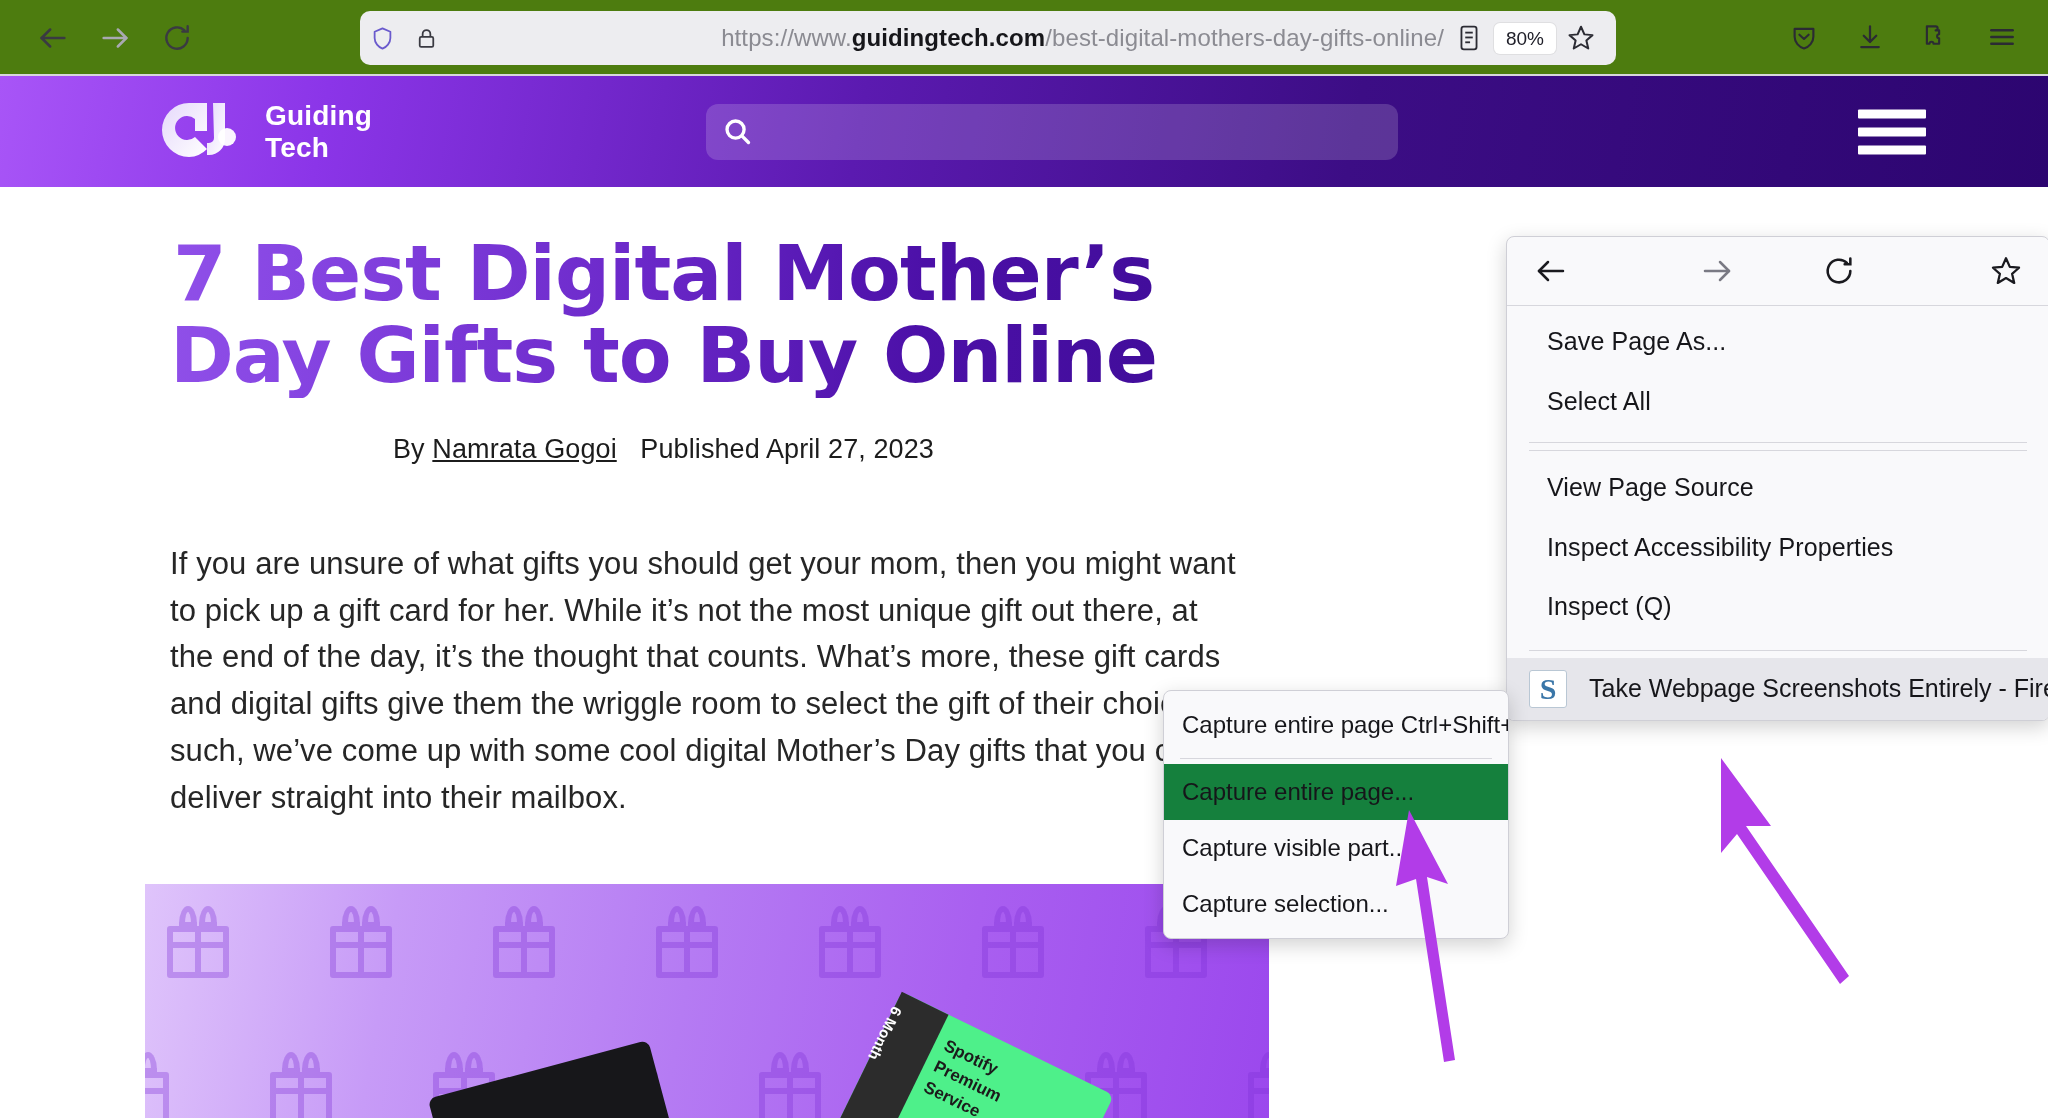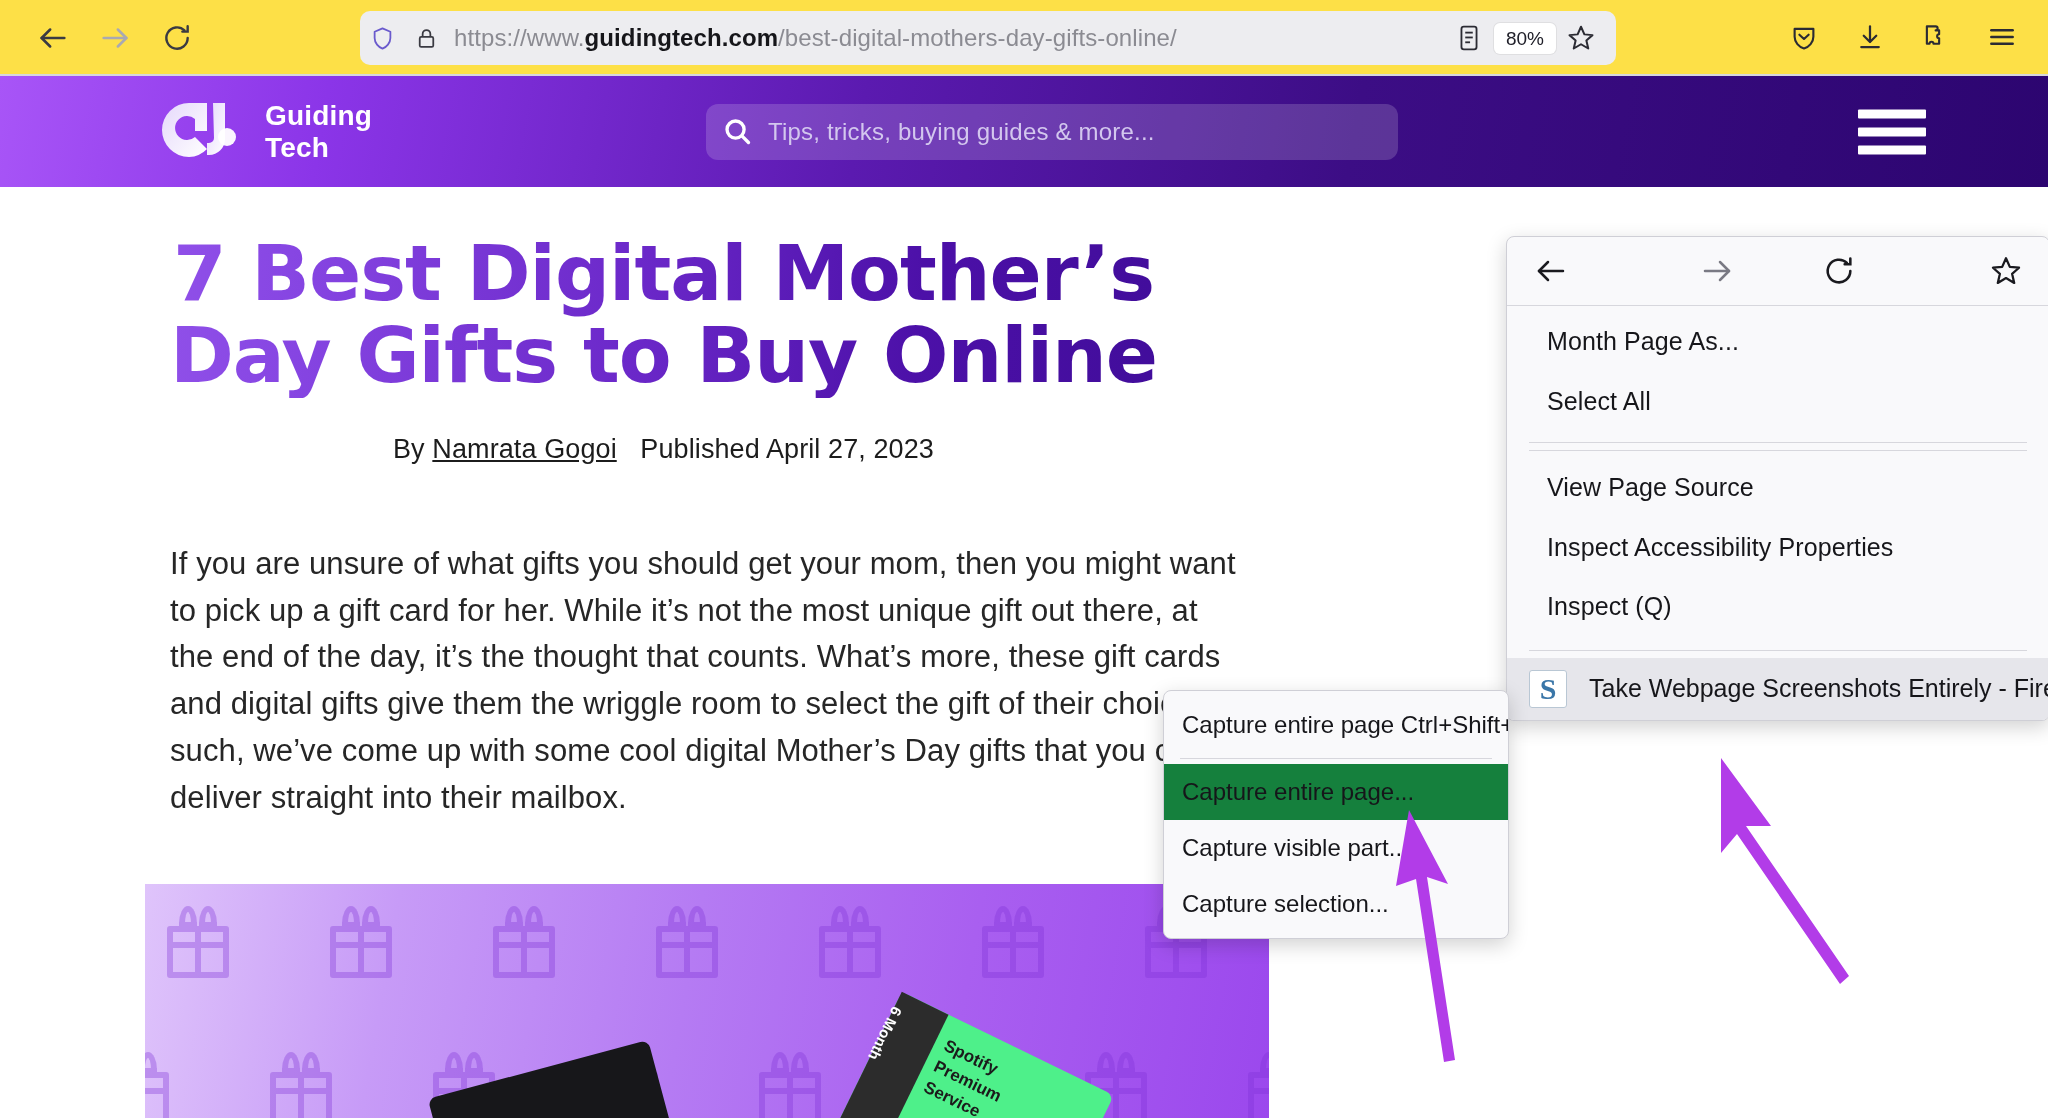--- a/index.html
+++ b/index.html
@@ -7,22 +7,22 @@
     width:2048px;height:1118px;overflow:hidden;
     font-family:"Liberation Sans",sans-serif;
     background:#ffffff;
     -webkit-font-smoothing:antialiased;
   }
   .root{position:relative;width:2048px;height:1118px;overflow:hidden;background:#fff;}
 
   
   .chrome{
     position:absolute;left:0;top:0;width:2048px;height:76px;
-    background:#fde047;
-    display:flex;align-items:center;
+    background:#4d7c0f;
+    display:flex;align-items:center;text-align:right;
   }
   .chrome-left{display:flex;align-items:center;padding-left:22px;gap:0px;}
   .nav-btn{
     width:62px;height:62px;border-radius:8px;
     display:flex;align-items:center;justify-content:center;
     color:#3a3a42;
   }
   .nav-btn svg{display:block;}
 
   .urlbar{
@@ -279,21 +279,20 @@
       </div>
     </div>
 
     <div class="site-search">
       <div class="s-icon">
         <svg width="31" height="31" viewBox="0 0 24 24" fill="none" stroke="#ffffff" stroke-width="2.6" stroke-linecap="round">
             <circle cx="10.5" cy="10.5" r="6.6"></circle>
             <line x1="15.4" y1="15.4" x2="20.5" y2="20.5"></line>
           </svg>
       </div>
-      <div class="s-ph">Tips, tricks, buying guides &amp; more...</div>
     </div>
 
     <div class="burger">
       <i></i>
       <i></i>
       <i></i>
     </div>
   </div>
 
   <div class="page">
@@ -452,21 +451,21 @@
           </svg>
       </div>
       <div class="it">
         <svg width="34" height="34" viewBox="0 0 24 24" fill="none" stroke="currentColor" stroke-width="1.6" stroke-linejoin="round">
             <polygon points="12,3 14.7,9.1 21.2,9.7 16.3,14 17.8,20.4 12,17 6.2,20.4 7.7,14 2.8,9.7 9.3,9.1"></polygon>
           </svg>
       </div>
     </div>
 
     <div style="padding:6px 0 4px 0;">
-      <div class="ctx-item">Month Page As...</div>
+      <div class="ctx-item">Save Page As...</div>
       <div class="ctx-item">Select All</div>
     </div>
     <div class="ctx-sep"></div>
     <div class="ctx-sep"></div>
     <div style="padding-bottom:6px;">
       <div class="ctx-item">View Page Source</div>
       <div class="ctx-item">Inspect Accessibility Properties</div>
       <div class="ctx-item">Inspect (Q)</div>
     </div>
     <div class="ctx-sep"></div>

